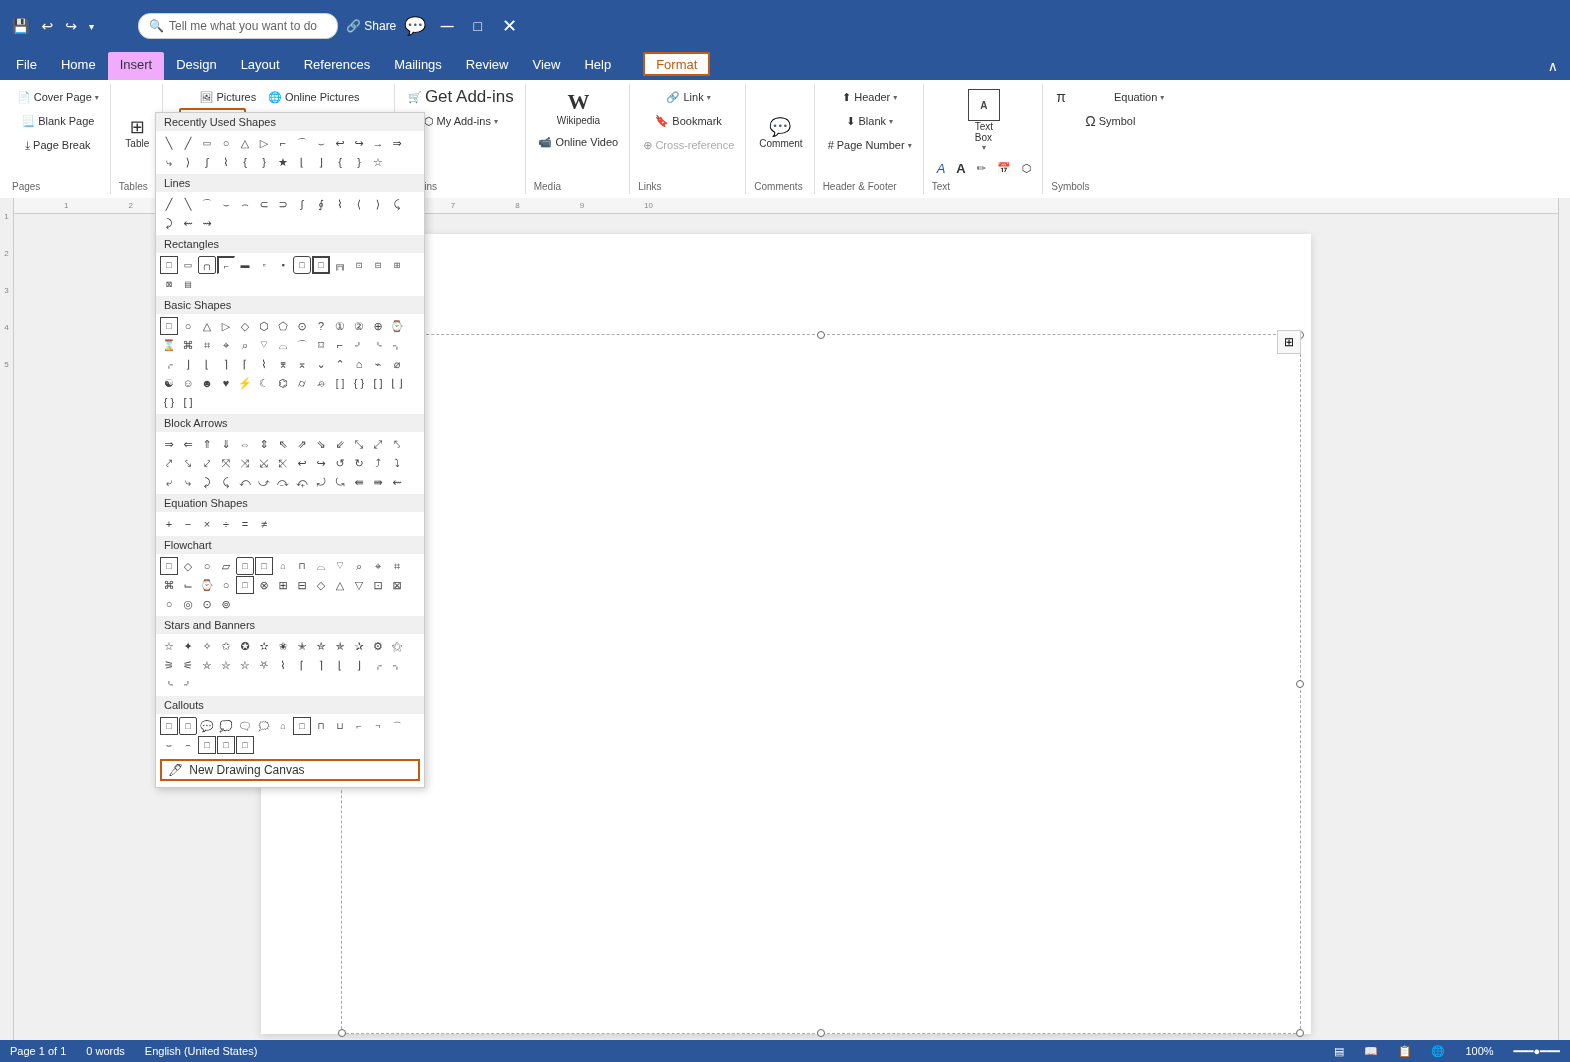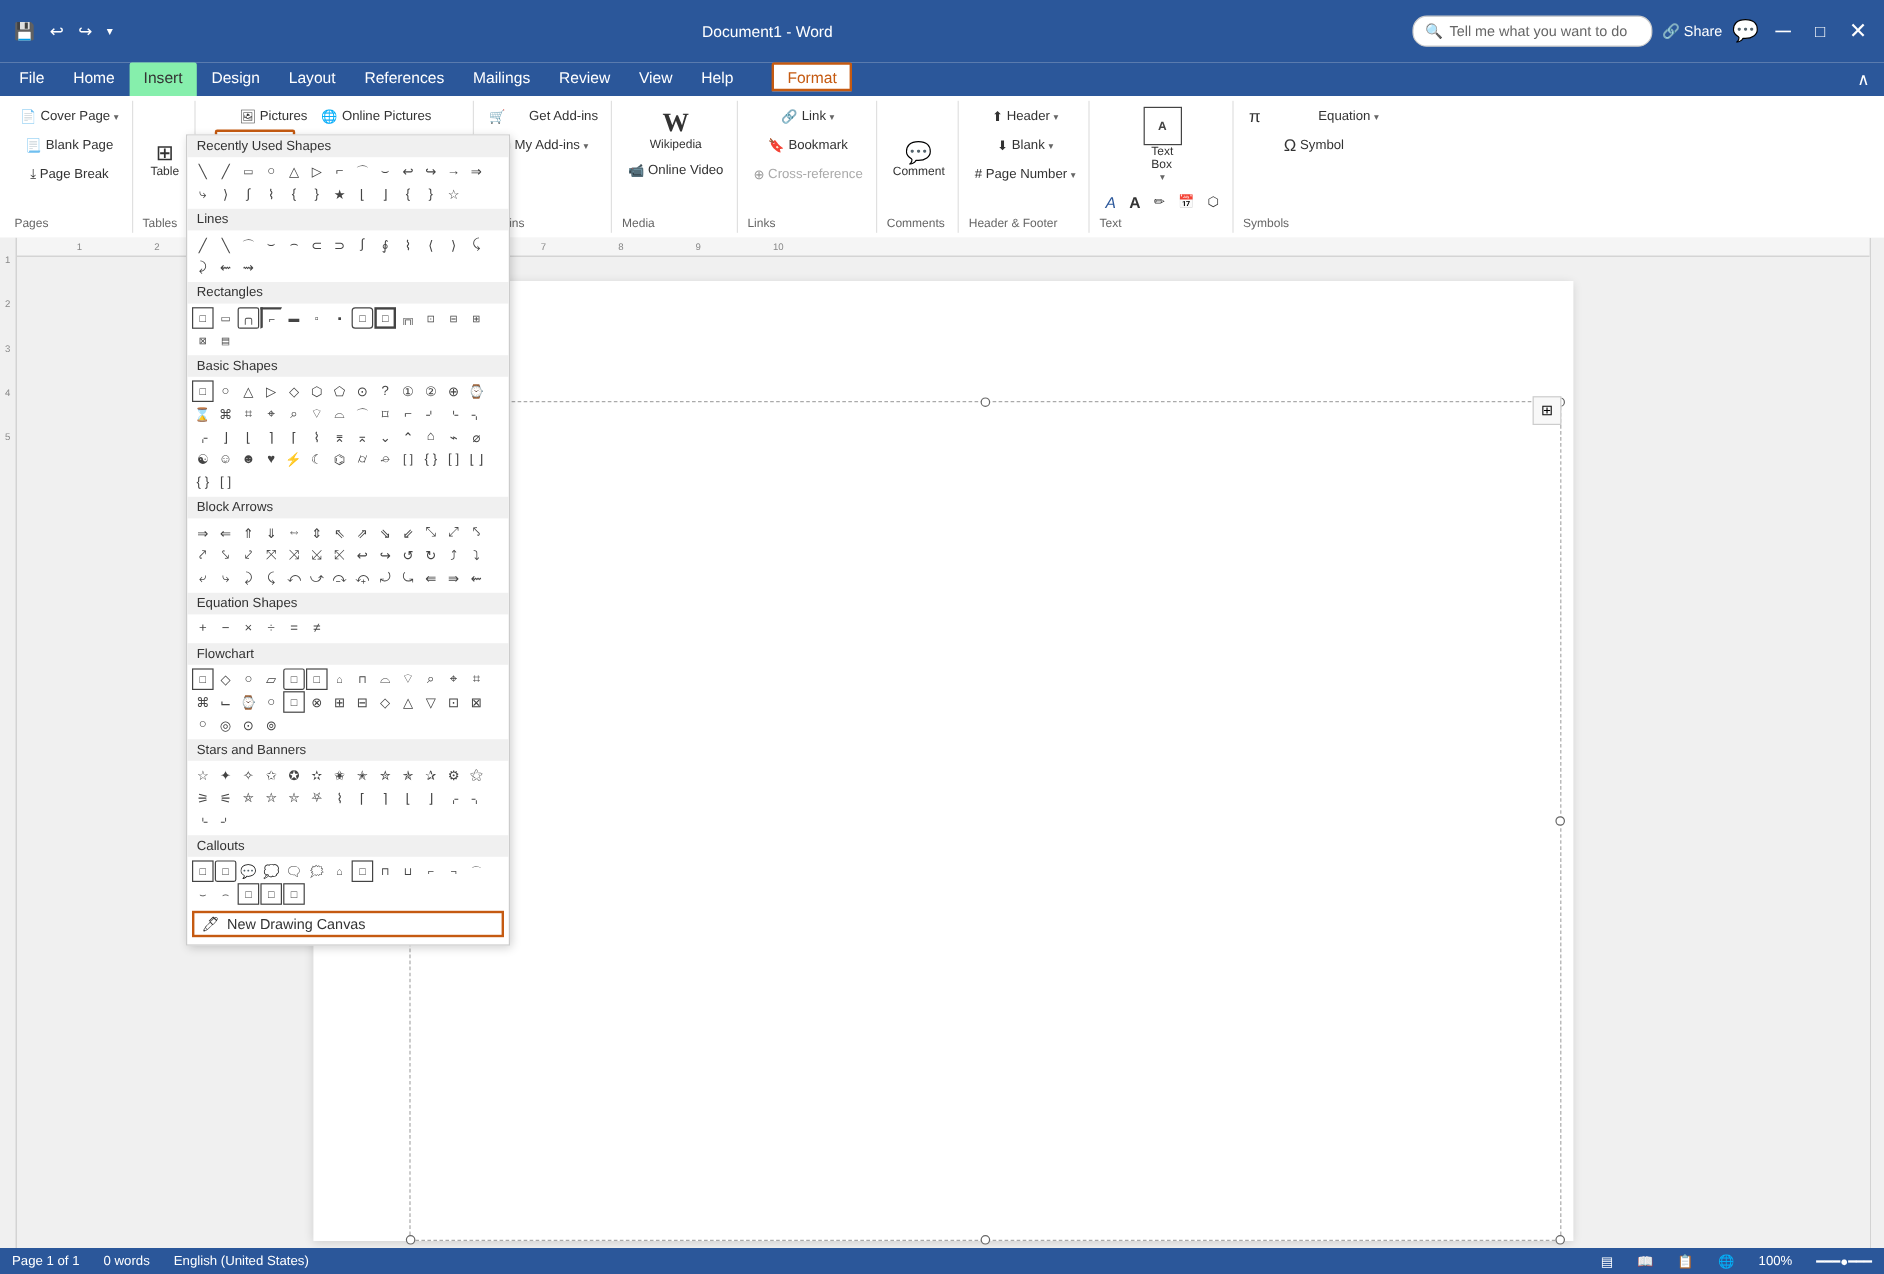--- a/index.html
+++ b/index.html
@@ -11,21 +11,21 @@
       padding: 0 4px;
       background: #2b579a;
     }
     .ribbon-tab {
       color: white;
       padding: 5px 12px;
       cursor: pointer;
       font-size: 13px;
       border-radius: 2px 2px 0 0;
     }
-    .ribbon-tab.active { background: #86efac; color: #333; }
+    .ribbon-tab.active { background: #f0abfc; color: #333; }
     .ribbon-tab.active-outlined {
       background: white;
       color: #333;
       outline: 2px solid #c55a11;
       outline-offset: -2px;
     }
 
     
     .ribbon-content {
       background: white;
@@ -278,21 +278,20 @@
 
   <div class="layout-row" style="background:#2b579a; height:52px; align-items:stretch;">
 
     <div class="layout-row" style="align-items:center; padding:0 8px; gap:4px; min-width:120px;">
       <span class="qa-btn" style="font-size:14px;">💾</span>
       <span class="qa-btn">↩</span>
       <span class="qa-btn">↪</span>
       <span class="qa-btn" style="font-size:10px;">▾</span>
     </div>
 
-    <div style="flex:1; display:flex; align-items:center; justify-content:center; color:white; font-size:13px;">Document1 - Word</div>
 
     <div style="display:flex; align-items:center; padding:0 8px; gap:8px;">
       <div class="tell-me-box" style="height:26px;">
         <span>🔍</span>
         <span>Tell me what you want to do</span>
       </div>
       <span style="color:white; cursor:pointer; font-size:12px;">🔗 Share</span>
       <span style="color:white; cursor:pointer; font-size:18px;">💬</span>
       <span style="color:white; cursor:pointer; font-size:18px; padding:0 6px;">─</span>
       <span style="color:white; cursor:pointer; font-size:14px; padding:0 6px;">□</span>
@@ -396,21 +395,21 @@
           </div>
         </div>
       </div>
       <div class="ribbon-group-label">Illustrations</div>
     </div>
 
     <div class="ribbon-group">
       <div class="ribbon-group-content layout-col" style="gap:2px;">
         <div class="ribbon-btn-small">
           <span>🛒</span>
-          <span style="font-size:11px;margin-left:16px;">Get Add-ins</span>
+          <span style="font-size:17px;">Get Add-ins</span>
         </div>
         <div class="ribbon-btn-small">
           <span>⬡</span>
           <span style="font-size:11px;">My Add-ins</span>
           <span class="dropdown-arrow">▾</span>
         </div>
       </div>
       <div class="ribbon-group-label">Add-ins</div>
     </div>
 

